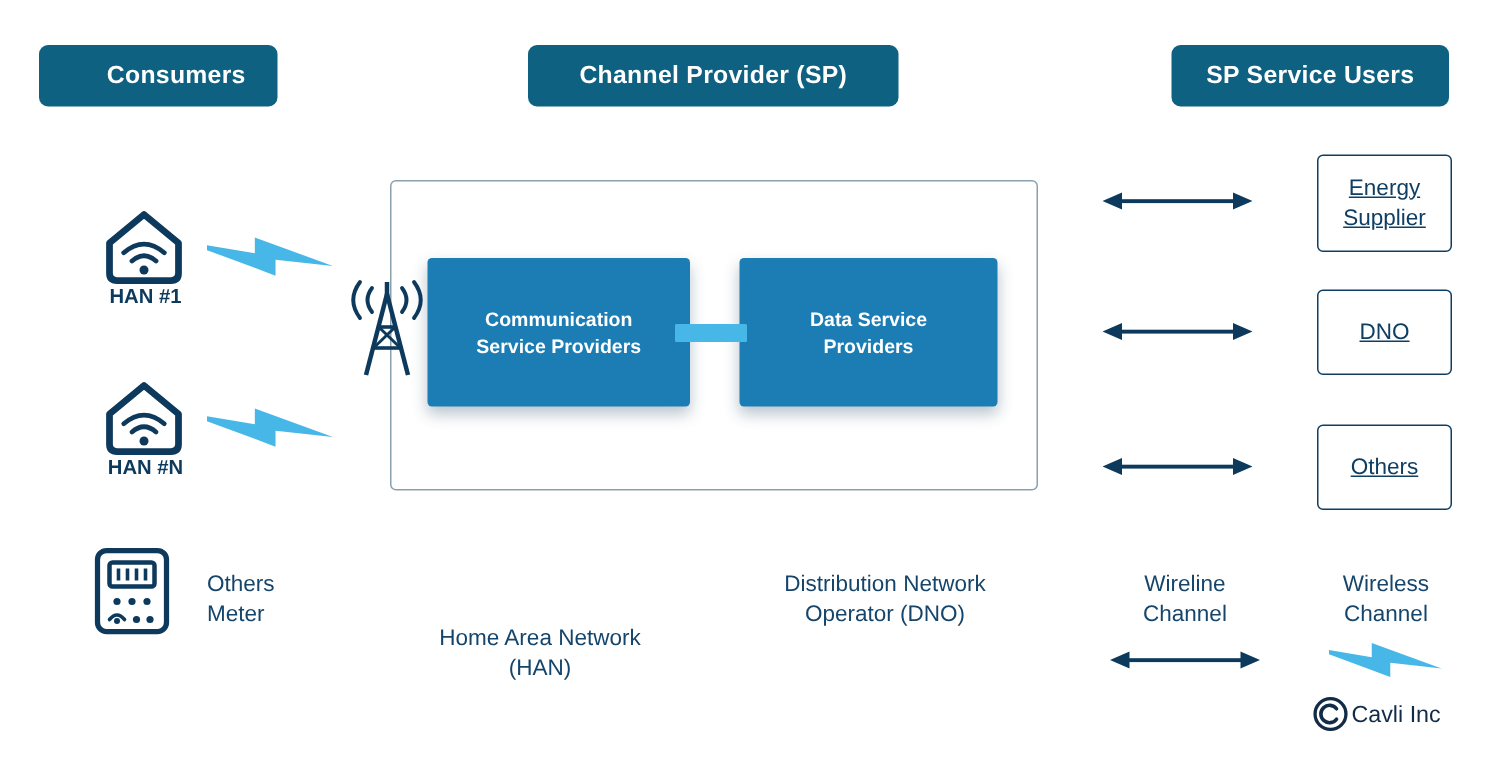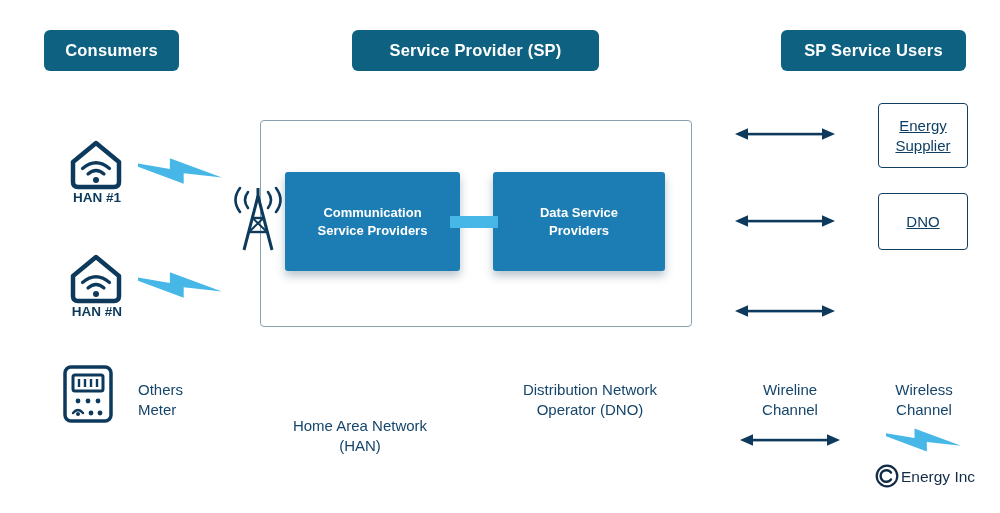--- a/index.html
+++ b/index.html
@@ -50,22 +50,22 @@
   .brand-text{
     position:absolute;left:901px;top:466px;color:#122b47;font-size:15.5px;line-height:22px;
   }
   svg{display:block;}
 </style>
 </head>
 <body>
 
 <div class="canvas">
 
-  <div class="hdr" style="left:44px;top:30px;width:135px;">Consumers</div>
-  <div class="hdr" style="left:352px;top:30px;width:247px;">Service Provider (SP)</div>
+  <div class="hdr" style="left:26px;top:30px;width:135px;padding-left:24px;">Consumers</div>
+  <div class="hdr" style="left:352px;top:30px;width:247px;">Channel Provider (SP)</div>
   <div class="hdr" style="left:781px;top:30px;width:185px;">SP Service Users</div>
 
   <div class="abs" style="left:66px;top:137px;">
     <svg width="60" height="54" viewBox="0 0 60 54" fill="none">
       <path d="M7 25 L30 6 L53 25 V45 Q53 50 48 50 H12 Q7 50 7 45 Z" stroke="#0d3a5c" stroke-width="4.5" stroke-linejoin="round"></path>
       <path d="M16.5 31.5 Q30 20 43.5 31.5" stroke="#0d3a5c" stroke-width="3.2" stroke-linecap="round"></path>
       <path d="M22 37 Q30 30 38 37" stroke="#0d3a5c" stroke-width="3.2" stroke-linecap="round"></path>
       <circle cx="30" cy="43" r="3" fill="#0d3a5c"></circle>
     </svg>
   </div>
@@ -138,20 +138,23 @@
         <rect x="11" y="6.8" width="78" height="2.6"></rect>
         <polygon points="100,8 87,2.3 87,13.7"></polygon>
     </svg>
   </div>
 
   <div class="userbox" style="top:103px;height:63px;">
     <span>Energy Supplier</span>
   </div>
   <div class="userbox" style="top:193px;height:55px;">
     <span>DNO</span>
+  </div>
+  <div class="userbox" style="top:283px;height:55px;">
+    <span>Others</span>
   </div>
 
   <div class="abs" style="left:62px;top:364px;">
     <svg width="52" height="60" viewBox="0 0 52 60" fill="none" stroke="#0d3a5c">
       <rect x="3" y="3" width="46" height="54" rx="6" stroke-width="3.5"></rect>
       <rect x="11" y="11" width="30" height="16" rx="2" stroke-width="3"></rect>
       <path d="M17 15 V23" stroke-width="2.4"></path>
       <path d="M23 15 V23" stroke-width="2.4"></path>
       <path d="M29 15 V23" stroke-width="2.4"></path>
       <path d="M35 15 V23" stroke-width="2.4"></path>
@@ -185,15 +188,15 @@
       <polygon points="0,8 43,24 43,14 79,18 30,0 30,10 0,5" fill="#47b7e8"></polygon>
     </svg>
   </div>
 
   <div class="abs" style="left:875px;top:464px;">
     <svg width="24" height="24" viewBox="0 0 24 24" fill="none" stroke="#122b47">
       <circle cx="12" cy="12" r="10.3" stroke-width="2.2"></circle>
       <path d="M16 8.5 A5.8 5.8 0 1 0 16 15.5" stroke-width="2.4" stroke-linecap="round"></path>
     </svg>
   </div>
-  <div class="brand-text">Energy Inc</div>
+  <div class="brand-text">Cavli Inc</div>
 
 </div>
 
 </body></html>

